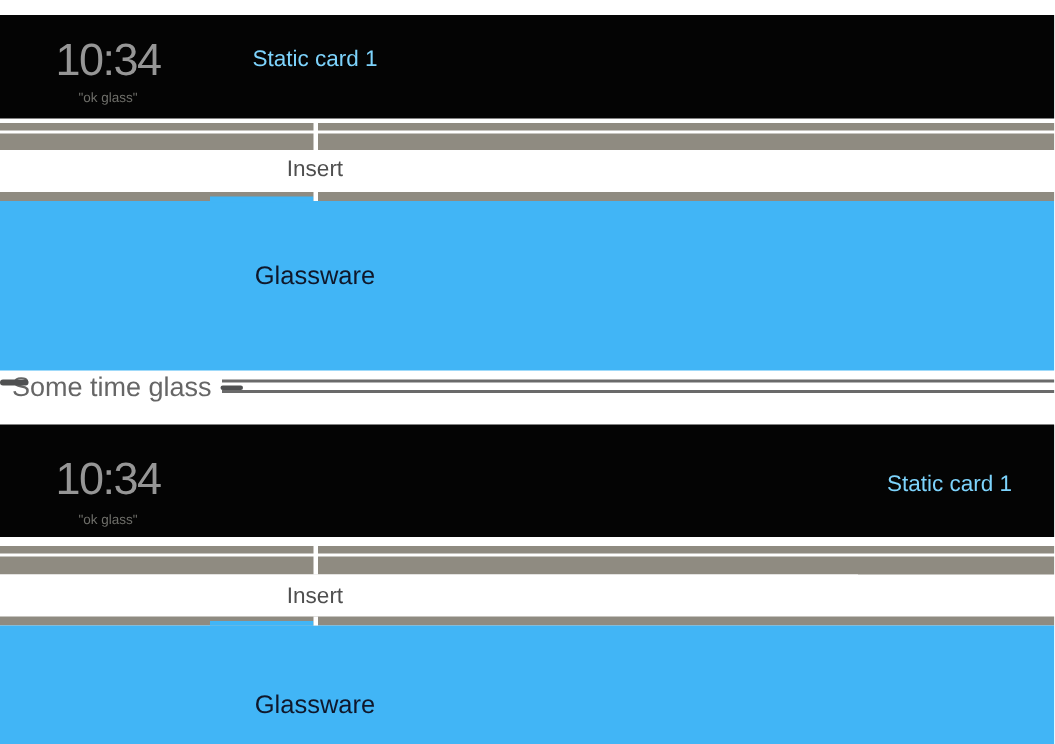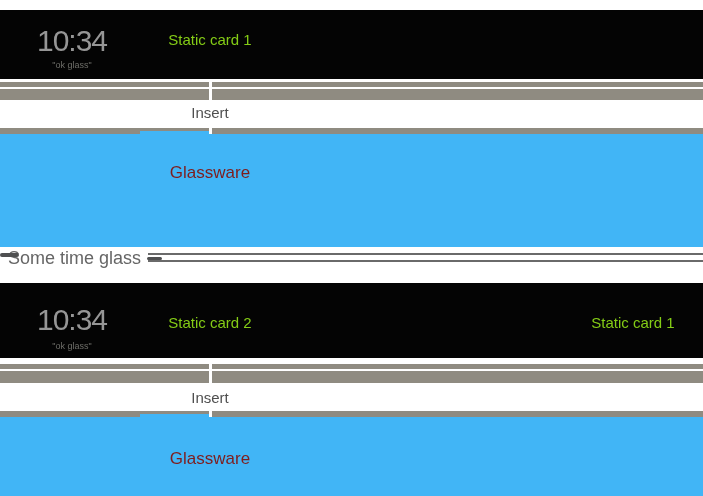--- a/index.html
+++ b/index.html
@@ -29,36 +29,37 @@
     left: 30px; width: 84px;
     text-align: center;
     font-size: 9px;
     color: #6E6E69;
   }
   .card-label {
     width: 140px;
     text-align: center;
     font-size: 15px;
     line-height: 16px;
-    color: #84cc16;
+    color: #7dd3fc;
   }
   .insert-row { left: 0; width: 572px; background: #ffffff; }
   .insert-label {
     left: 140px; width: 140px;
     text-align: center;
     font-size: 15px;
     line-height: 17px;
     color: #4F4F4F;
   }
   .glassware-label {
     left: 140px; width: 140px;
     text-align: center;
     font-size: 17px;
     line-height: 20px;
-    color: #7f1d1d;
+    color: #0f172a;
+    margin-top: 11px;
   }
   .divider-label {
     left: 8px;
     font-size: 18px;
     line-height: 21px;
     color: #666666;
     z-index: 1;
     white-space: nowrap;
   }
   .divider-line { background: #6A6A6A; height: 2px; z-index: 2; }
@@ -104,21 +105,20 @@
     <div class="abs divider-mark" style="left:147px;top:257px;width:15px;height:3px;"></div>
   </div>
 
   <div>
 
     <div class="abs black-strip" style="top:283px;height:75px;">
       <div class="abs">
         <div class="abs clock-time" style="top:20px;">10:34</div>
         <div class="abs hotword" style="top:58px;">"ok glass"</div>
       </div>
-      <div class="abs card-label" style="left:140px;top:32px;">Static card 2</div>
       <div class="abs card-label" style="left:563px;top:32px;">Static card 1</div>
     </div>
 
     <div class="abs gray-bar" style="top:364px;height:5px;"></div>
     <div class="abs gray-bar" style="top:371px;height:12px;"></div>
     <div class="abs white-seam" style="left:209px;top:364px;height:19px;"></div>
 
     <div class="abs insert-row" style="top:383px;height:28px;">
       <div class="abs insert-label" style="top:6px;">Insert</div>
     </div>

